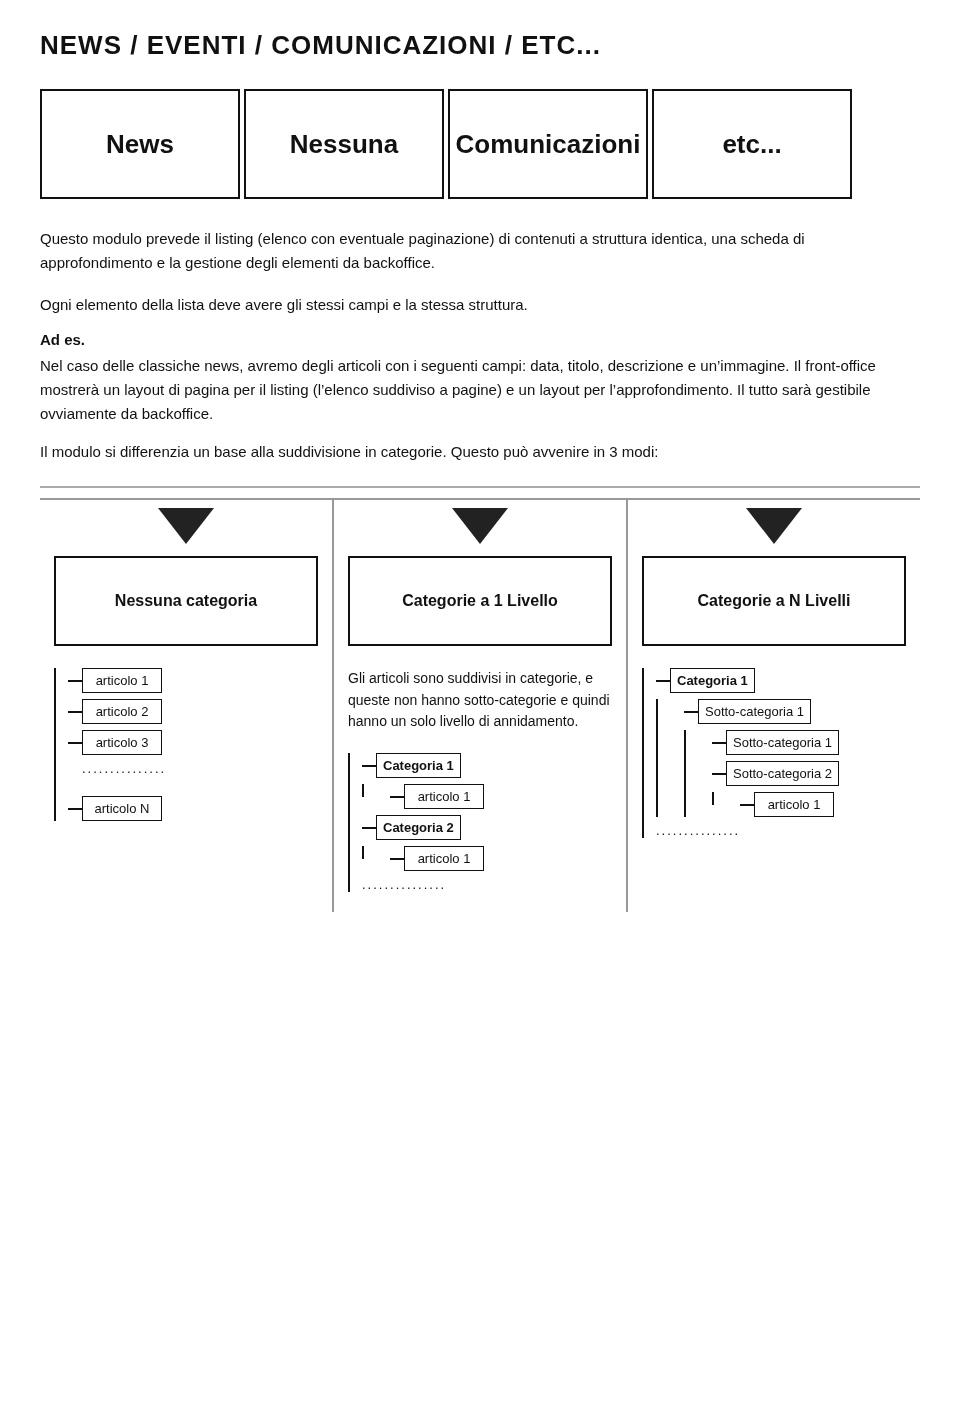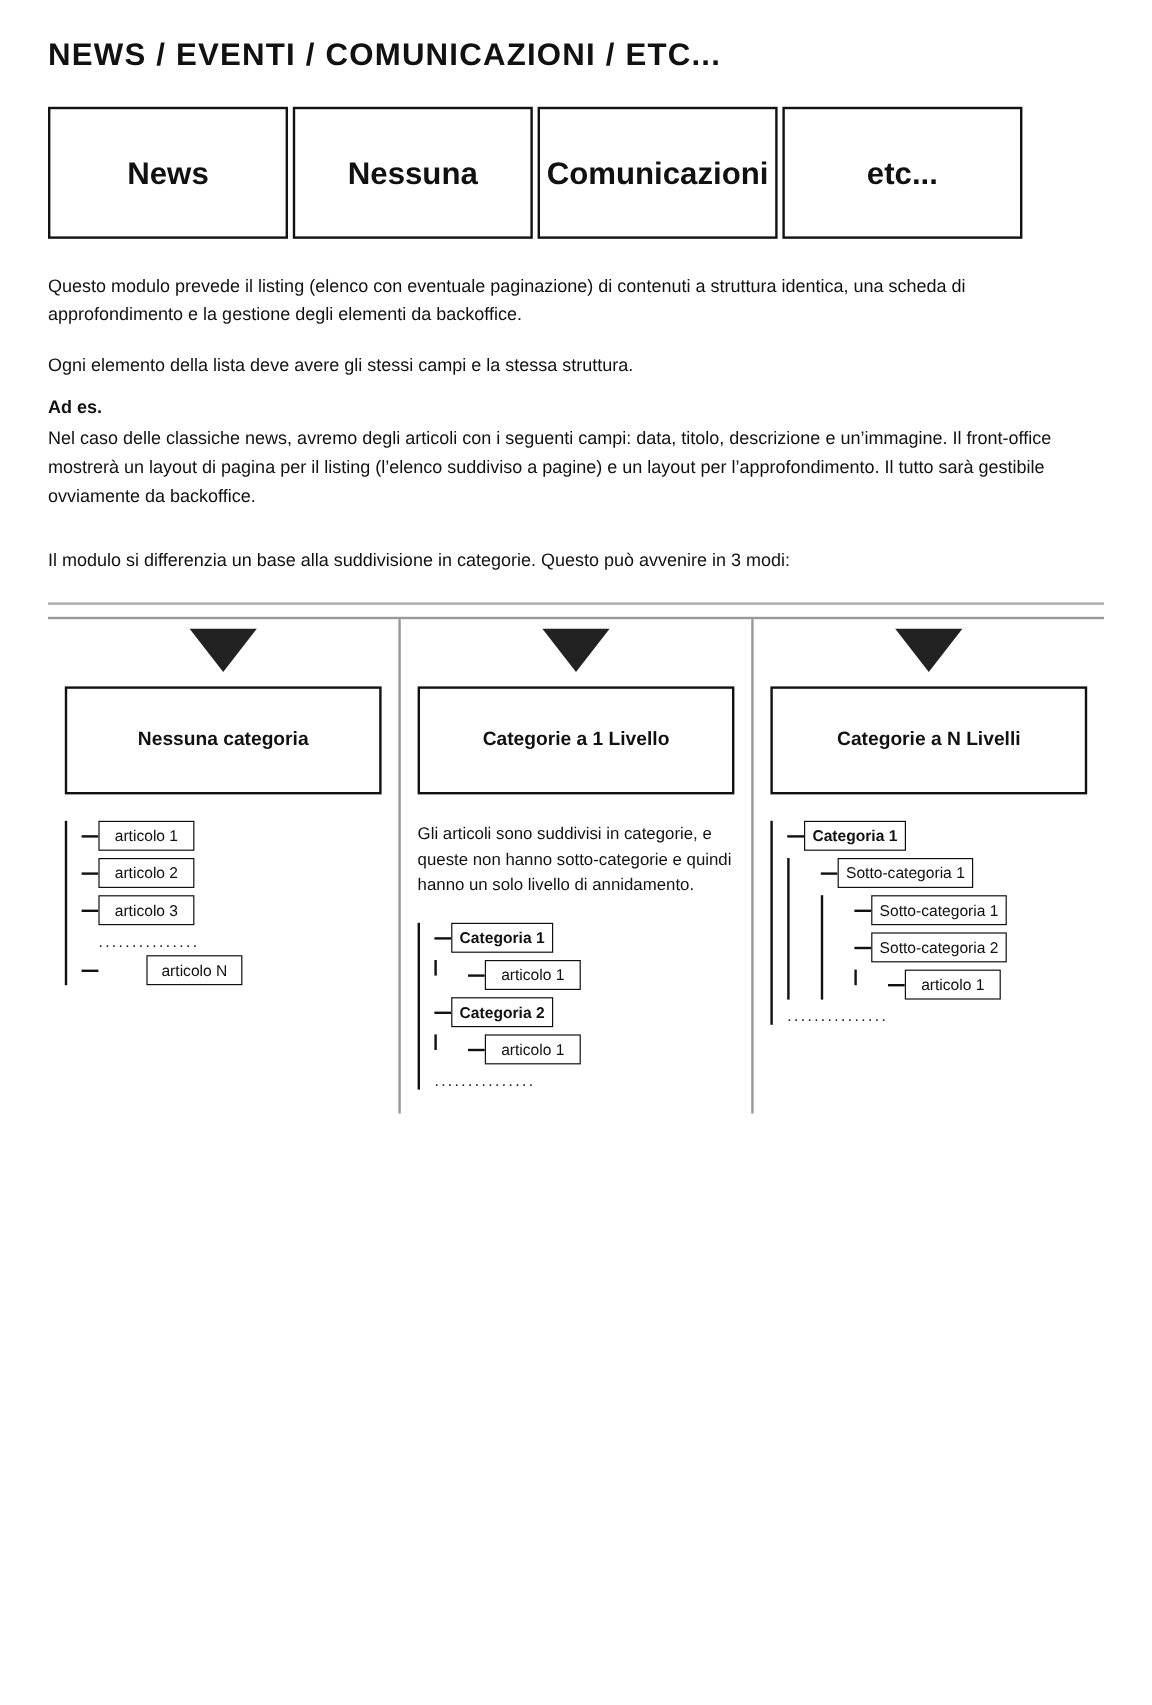--- a/index.html
+++ b/index.html
@@ -156,21 +156,21 @@
   <div class="top-box">News</div>
   <div class="top-box">Nessuna</div>
   <div class="top-box">Comunicazioni</div>
   <div class="top-box">etc...</div>
 </div>
 
 <p class="intro-text">Questo modulo prevede il listing (elenco con eventuale paginazione) di contenuti a struttura identica, una scheda di approfondimento e la gestione degli elementi da backoffice.</p>
 <p class="intro-text" style="margin-bottom:14px;">Ogni elemento della lista deve avere gli stessi campi e la stessa struttura.</p>
 
 <p class="ad-es">Ad es.</p>
-<p class="intro-text" style="margin-bottom:30px;">Nel caso delle classiche news, avremo degli articoli con i seguenti campi: data, titolo, descrizione e un’immagine. Il front-office mostrerà un layout di pagina per il listing (l’elenco suddiviso a pagine) e un layout per l’approfondimento. Il tutto sarà gestibile ovviamente da backoffice.</p>
+<p class="intro-text" style="margin-bottom:14px;">Nel caso delle classiche news, avremo degli articoli con i seguenti campi: data, titolo, descrizione e un’immagine. Il front-office mostrerà un layout di pagina per il listing (l’elenco suddiviso a pagine) e un layout per l’approfondimento. Il tutto sarà gestibile ovviamente da backoffice.</p>
 
 <p class="intro-text" style="margin-bottom:0;">Il modulo si differenzia un base alla suddivisione in categorie. Questo può avvenire in 3 modi:</p>
 
 <hr class="divider-line">
 
 <div class="lower-section">
 
   <div class="lower-col">
     <div class="outer-arrow-container">
       <div class="arrow-down"></div>
@@ -186,21 +186,21 @@
         </div>
         <div class="bracket-item">
           <div class="bracket-h-line"></div>
           <div class="bracket-box">articolo 2</div>
         </div>
         <div class="bracket-item">
           <div class="bracket-h-line"></div>
           <div class="bracket-box">articolo 3</div>
         </div>
         <div class="bracket-dots">...............</div>
-        <div class="bracket-item" style="margin-top:4px;gap:40px;">
+        <div class="bracket-item" style="margin-top:20px;">
           <div class="bracket-h-line"></div>
           <div class="bracket-box">articolo N</div>
         </div>
       </div>
     </div>
   </div>
 
   <div class="lower-col-divider"></div>
 
   <div class="lower-col">

